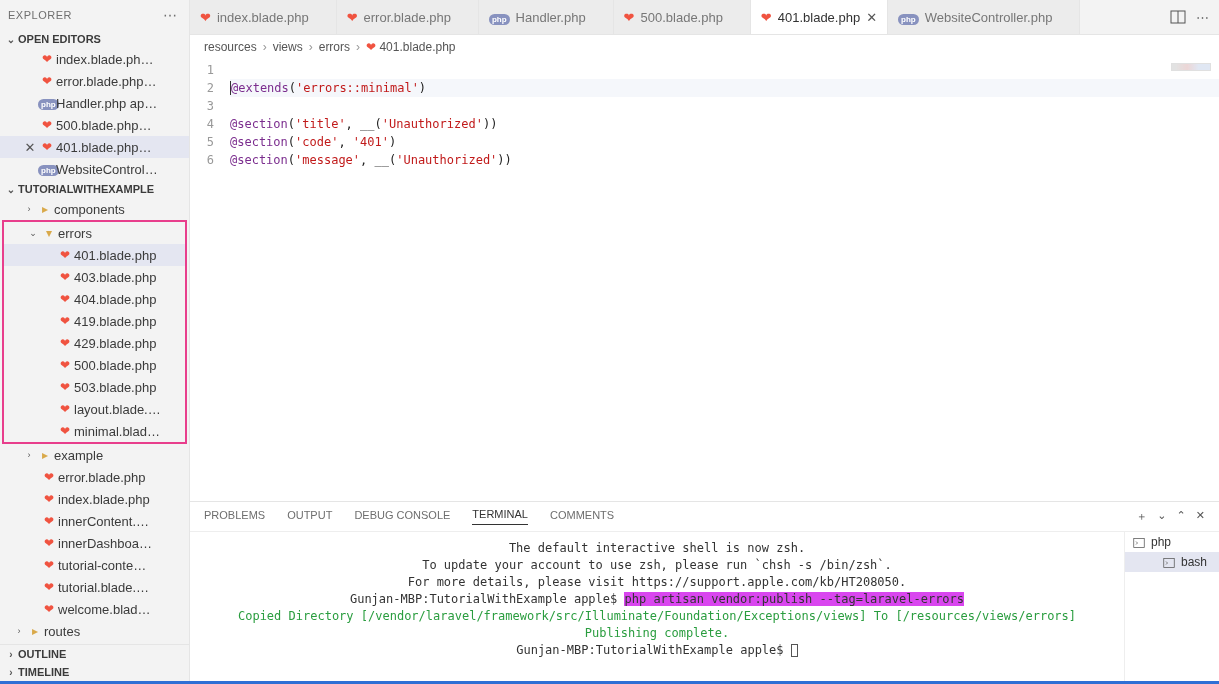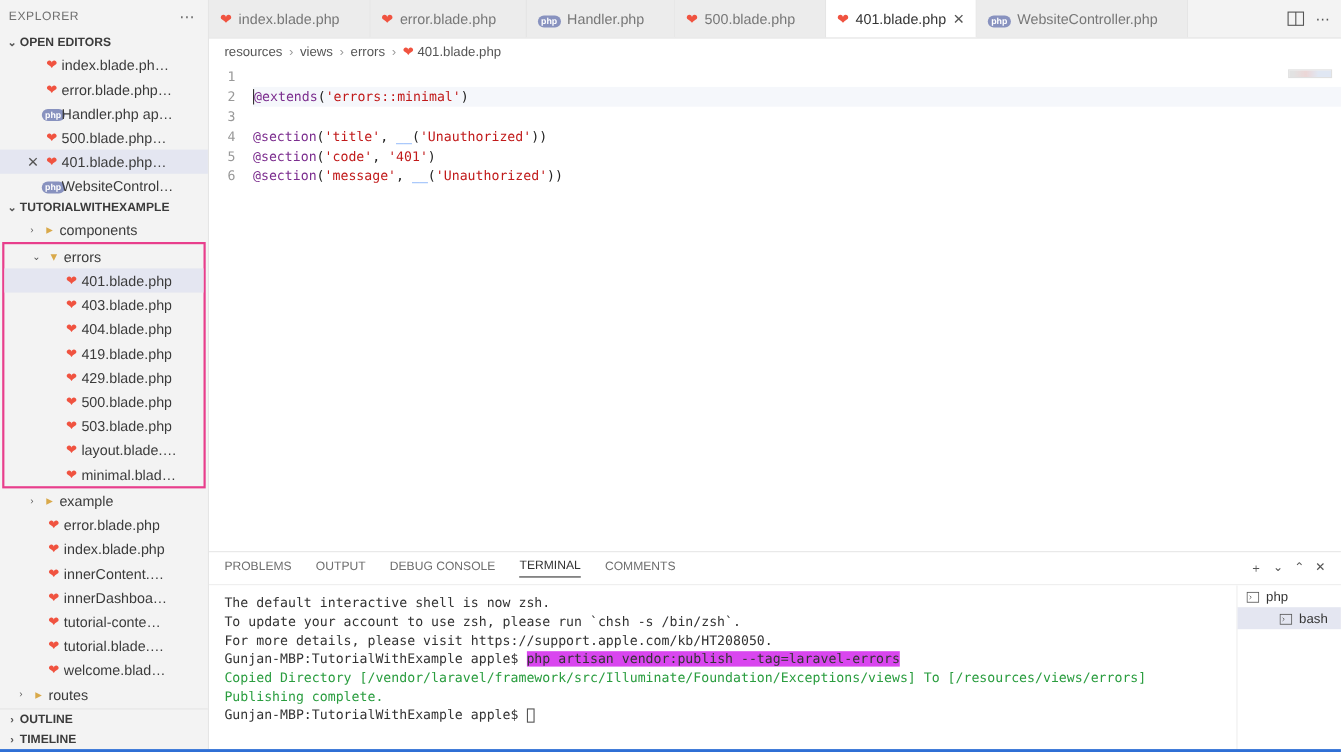--- a/index.html
+++ b/index.html
@@ -42,26 +42,26 @@
 .breadcrumb { display: flex; align-items: center; height: 24px; padding: 0 14px; font-size: 12px; color: #555; gap: 6px; text-align: center; }
 .breadcrumb .sep { color: #999; }
 .editor-body { flex: 1; display: flex; overflow: hidden; position: relative; background: #fff; }
 .gutter { width: 40px; text-align: right; padding-right: 16px; color: #999; font-family: Menlo, Consolas, monospace; font-size: 12px; line-height: 18px; padding-top: 2px; }
 .code { flex: 1; font-family: Menlo, Consolas, monospace; font-size: 12px; line-height: 18px; padding-top: 2px; white-space: pre; }
 .minimap { position: absolute; top: 4px; right: 8px; width: 40px; height: 8px; background: linear-gradient(90deg, #d0d0d0 10%, #e0bcbc 40%, #cdd8ec 70%); opacity: 0.6; border: 1px solid #ccc; }
 .code-line-hl { background: #f5f7fb; display: inline-block; width: 100%; }
 
 .tok-dir { color: #7b2d8e; }
 .tok-str { color: #c11a1a; }
-.tok-func { color: #3b82f6; }
+.tok-func { color: #404040; }
 .tok-paren { color: #222; }
 .tok-cursor { border-left: 1px solid #333; }
 
 
-.panel { height: 180px; border-top: 1px solid #e5e5e5; display: flex; flex-direction: column; background: #fff; }
+.panel { height: 180px; border-top: 1px solid #e5e5e5; display: flex; flex-direction: column; background: #fff; text-align: center; }
 .panel-tabs { display: flex; align-items: center; height: 30px; padding: 0 14px; gap: 22px; font-size: 11px; color: #6e6e6e; border-bottom: 1px solid #eee; }
 .panel-tab { cursor: pointer; padding-bottom: 4px; }
 .panel-tab.active { color: #333; border-bottom: 1px solid #333; }
 .panel-right { margin-left: auto; display: flex; gap: 10px; color: #555; }
 .terminal-body { flex: 1; display: flex; overflow: hidden; }
 .terminal-text { flex: 1; padding: 8px 14px; font-family: Menlo, Consolas, monospace; font-size: 12px; line-height: 17px; white-space: pre-wrap; }
 .terminal-side { width: 95px; border-left: 1px solid #eee; font-size: 12px; }
 .term-item { display: flex; align-items: center; gap: 6px; padding: 3px 8px; cursor: pointer; }
 .term-item.active { background: #e4e6f1; padding-left: 38px; }
 .term-hl { background: #d946ef; }

